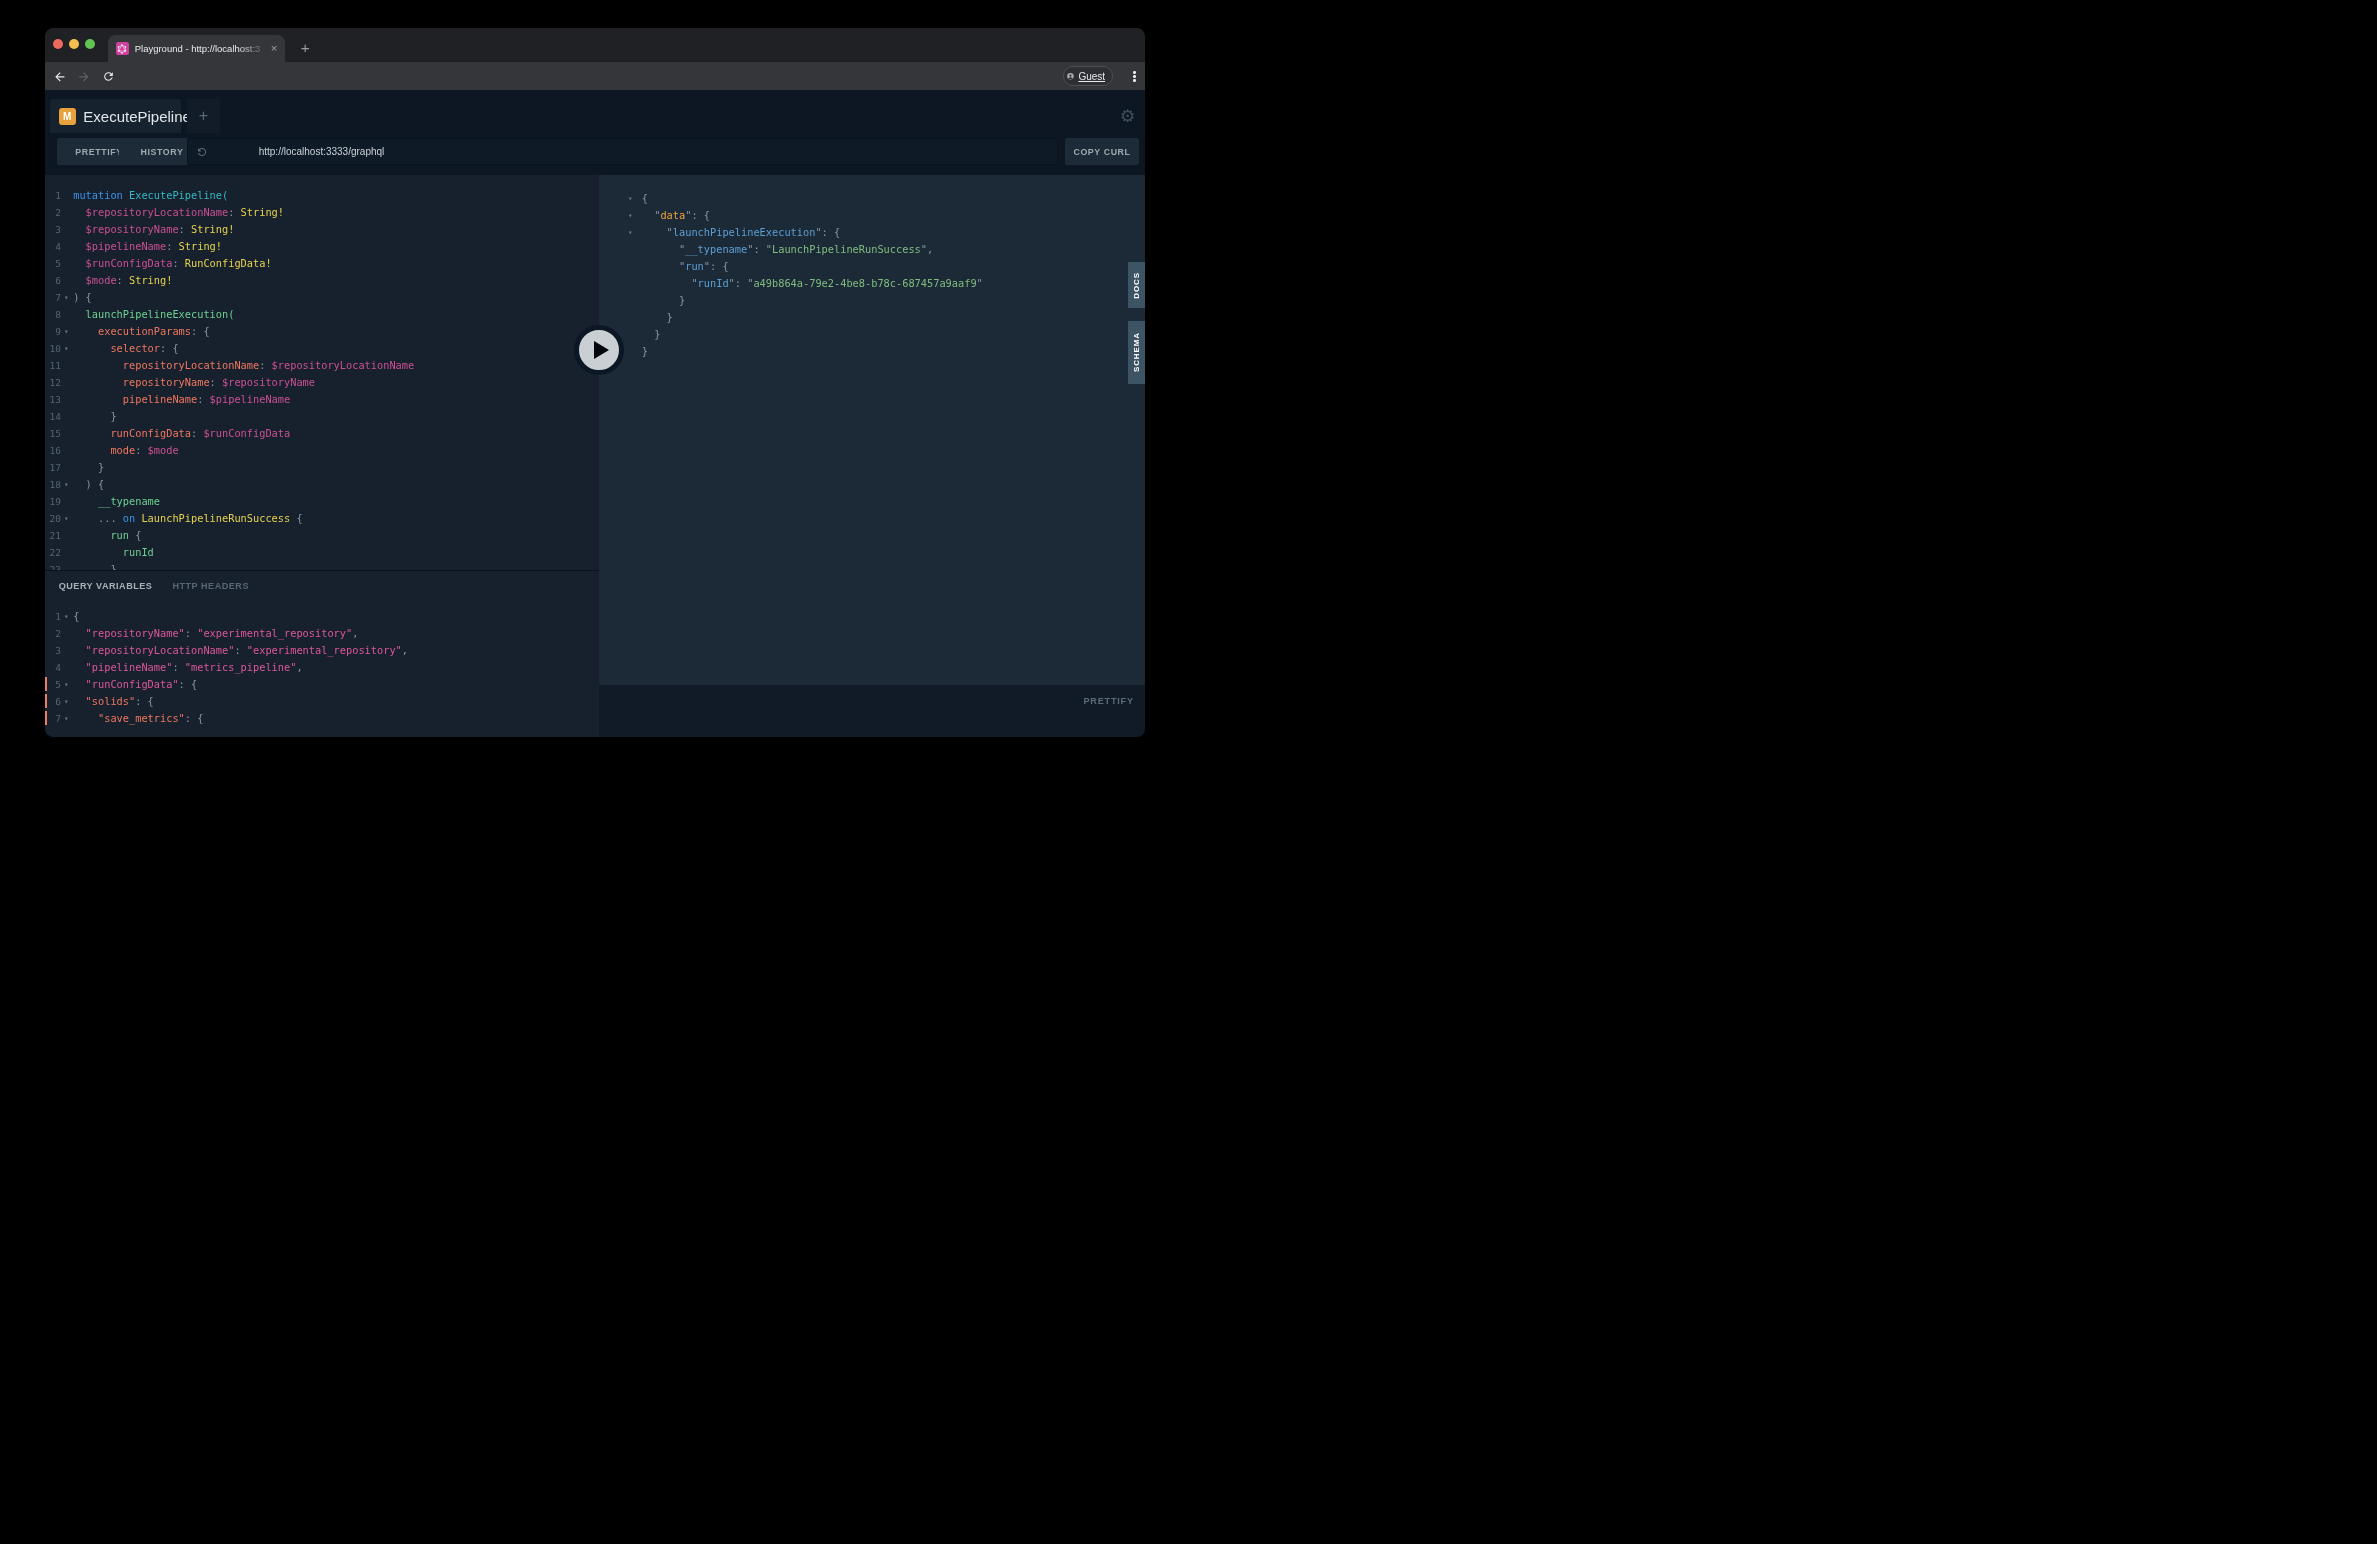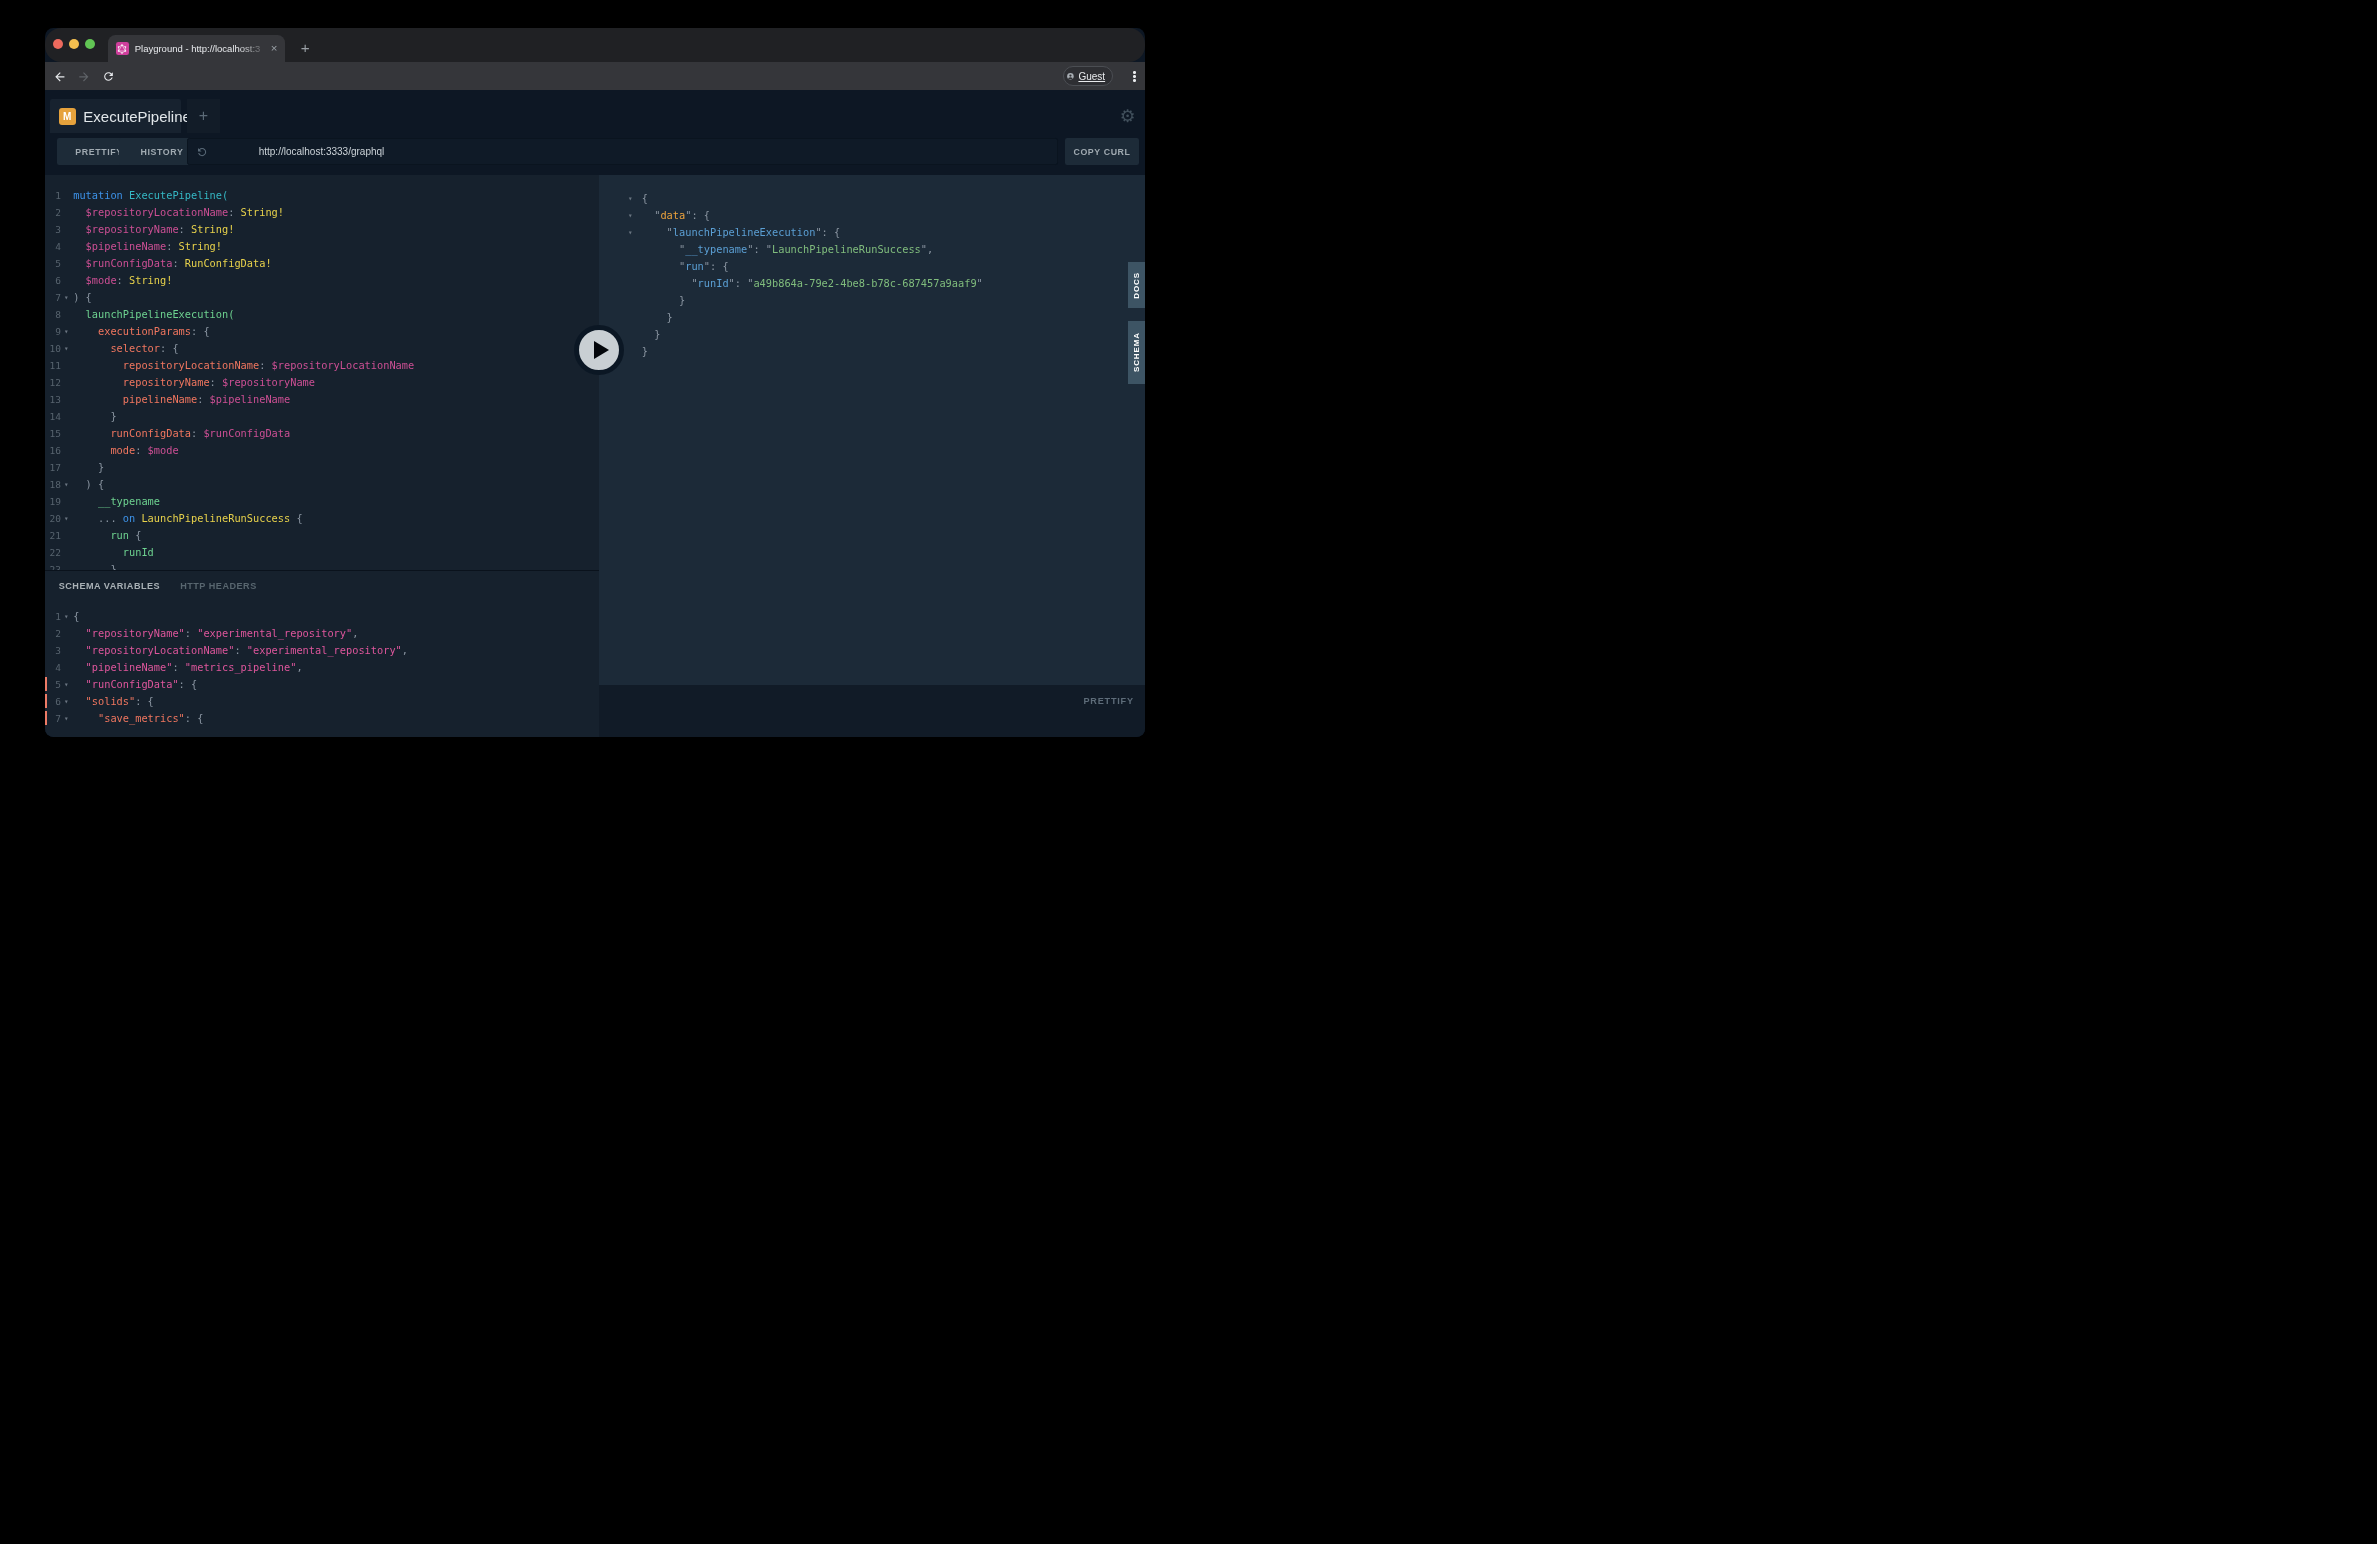--- a/index.html
+++ b/index.html
@@ -1,21 +1,21 @@
 <!DOCTYPE html>
 <html style="font-size:12.2px"><head>
 <meta charset="utf-8">
 <style>
   html,body{margin:0;padding:0;background:#000;}
   body{width:1189px;height:772px;position:relative;overflow:hidden;
        font-family:"Liberation Sans",sans-serif;-webkit-font-smoothing:antialiased;}
   .window{position:absolute;left:45px;top:28px;width:1100px;height:709px;border-radius:8.4px;
           overflow:hidden;background:#0d1724;box-shadow:0 13.7px 53px rgba(0,0,0,.75);}
   
-  .tabstrip{position:absolute;left:0;top:0;width:100%;height:34px;background:#202124;border-radius:16px;}
+  .tabstrip{position:absolute;left:0;top:0;width:100%;height:34px;background:#202124;}
   .traffic{position:absolute;top:11.4px;left:7.6px;display:flex;gap:6.1px;}
   .light{width:10px;height:10px;border-radius:50%;}
   .chrome-tab{position:absolute;left:63px;top:6.9px;width:177px;height:27.4px;background:#35363a;
               border-radius:7.6px 7.6px 0 0;display:flex;align-items:center;padding:0 7.6px;box-sizing:border-box;}
   .favicon{width:13px;height:13px;border-radius:2.3px;background:#cf3f9c;display:flex;align-items:center;justify-content:center;flex:none;}
   .chrome-tab .title{margin-left:6.1px;font-size:9.5px;color:#e8eaed;white-space:nowrap;overflow:hidden;flex:1;
        mask-image:linear-gradient(90deg,#000 78%,transparent);-webkit-mask-image:linear-gradient(90deg,#000 78%,transparent);}
   .tab-close{color:#9aa0a6;font-size:11.4px;line-height:1;margin-left:3px;cursor:default;}
   .newtab{position:absolute;left:251px;top:10.7px;width:18.3px;height:18.3px;color:#9aa0a6;font-size:15.2px;
           display:flex;align-items:center;justify-content:center;}
@@ -177,21 +177,21 @@
       </div>
       <div class="pgbtn" style="left:1020px;width:74px">COPY CURL</div>
     </div>
 
     <div class="editor-pane">
       <div class="codebox" id="query-lines"><div class="cl"><span class="ln">1</span><span class="fa"></span><span class="cd"><span class="t-kw">mutation</span><span class="t-pl"> </span><span class="t-op">ExecutePipeline(</span></span></div><div class="cl"><span class="ln">2</span><span class="fa"></span><span class="cd"><span class="t-pl">  </span><span class="t-var">$repositoryLocationName</span><span class="t-p">: </span><span class="t-ty">String!</span></span></div><div class="cl"><span class="ln">3</span><span class="fa"></span><span class="cd"><span class="t-pl">  </span><span class="t-var">$repositoryName</span><span class="t-p">: </span><span class="t-ty">String!</span></span></div><div class="cl"><span class="ln">4</span><span class="fa"></span><span class="cd"><span class="t-pl">  </span><span class="t-var">$pipelineName</span><span class="t-p">: </span><span class="t-ty">String!</span></span></div><div class="cl"><span class="ln">5</span><span class="fa"></span><span class="cd"><span class="t-pl">  </span><span class="t-var">$runConfigData</span><span class="t-p">: </span><span class="t-ty">RunConfigData!</span></span></div><div class="cl"><span class="ln">6</span><span class="fa"></span><span class="cd"><span class="t-pl">  </span><span class="t-var">$mode</span><span class="t-p">: </span><span class="t-ty">String!</span></span></div><div class="cl"><span class="ln">7</span><span class="fa">▾</span><span class="cd"><span class="t-p">) {</span></span></div><div class="cl"><span class="ln">8</span><span class="fa"></span><span class="cd"><span class="t-pl">  </span><span class="t-gr">launchPipelineExecution(</span></span></div><div class="cl"><span class="ln">9</span><span class="fa">▾</span><span class="cd"><span class="t-pl">    </span><span class="t-fl">executionParams</span><span class="t-p">: {</span></span></div><div class="cl"><span class="ln">10</span><span class="fa">▾</span><span class="cd"><span class="t-pl">      </span><span class="t-fl">selector</span><span class="t-p">: {</span></span></div><div class="cl"><span class="ln">11</span><span class="fa"></span><span class="cd"><span class="t-pl">        </span><span class="t-fl">repositoryLocationName</span><span class="t-p">: </span><span class="t-var">$repositoryLocationName</span></span></div><div class="cl"><span class="ln">12</span><span class="fa"></span><span class="cd"><span class="t-pl">        </span><span class="t-fl">repositoryName</span><span class="t-p">: </span><span class="t-var">$repositoryName</span></span></div><div class="cl"><span class="ln">13</span><span class="fa"></span><span class="cd"><span class="t-pl">        </span><span class="t-fl">pipelineName</span><span class="t-p">: </span><span class="t-var">$pipelineName</span></span></div><div class="cl"><span class="ln">14</span><span class="fa"></span><span class="cd"><span class="t-p">      }</span></span></div><div class="cl"><span class="ln">15</span><span class="fa"></span><span class="cd"><span class="t-pl">      </span><span class="t-fl">runConfigData</span><span class="t-p">: </span><span class="t-var">$runConfigData</span></span></div><div class="cl"><span class="ln">16</span><span class="fa"></span><span class="cd"><span class="t-pl">      </span><span class="t-fl">mode</span><span class="t-p">: </span><span class="t-var">$mode</span></span></div><div class="cl"><span class="ln">17</span><span class="fa"></span><span class="cd"><span class="t-p">    }</span></span></div><div class="cl"><span class="ln">18</span><span class="fa">▾</span><span class="cd"><span class="t-p">  ) {</span></span></div><div class="cl"><span class="ln">19</span><span class="fa"></span><span class="cd"><span class="t-pl">    </span><span class="t-gr">__typename</span></span></div><div class="cl"><span class="ln">20</span><span class="fa">▾</span><span class="cd"><span class="t-p">    ... </span><span class="t-kw">on</span><span class="t-pl"> </span><span class="t-ty">LaunchPipelineRunSuccess</span><span class="t-p"> {</span></span></div><div class="cl"><span class="ln">21</span><span class="fa"></span><span class="cd"><span class="t-pl">      </span><span class="t-gr">run</span><span class="t-p"> {</span></span></div><div class="cl"><span class="ln">22</span><span class="fa"></span><span class="cd"><span class="t-pl">        </span><span class="t-gr">runId</span></span></div><div class="cl"><span class="ln">23</span><span class="fa"></span><span class="cd"><span class="t-p">      }</span></span></div></div>
     </div>
 
     <div class="vars-pane">
       <div class="vars-head">
-        <span class="vh on">SCHEMA VARIABLES</span>
+        <span class="vh on">QUERY VARIABLES</span>
         <span class="vh off">HTTP HEADERS</span>
       </div>
       <div class="codebox" id="vars-lines"><div class="cl"><span class="ln">1</span><span class="fa">▾</span><span class="cd"><span class="t-p">{</span></span></div><div class="cl"><span class="ln">2</span><span class="fa"></span><span class="cd"><span class="t-pl">  </span><span class="t-pk">"repositoryName"</span><span class="t-p">: </span><span class="t-pk">"experimental_repository"</span><span class="t-p">,</span></span></div><div class="cl"><span class="ln">3</span><span class="fa"></span><span class="cd"><span class="t-pl">  </span><span class="t-pk">"repositoryLocationName"</span><span class="t-p">: </span><span class="t-pk">"experimental_repository"</span><span class="t-p">,</span></span></div><div class="cl"><span class="ln">4</span><span class="fa"></span><span class="cd"><span class="t-pl">  </span><span class="t-pk">"pipelineName"</span><span class="t-p">: </span><span class="t-pk">"metrics_pipeline"</span><span class="t-p">,</span></span></div><div class="cl"><span class="mark"></span><span class="ln">5</span><span class="fa">▾</span><span class="cd"><span class="t-pl">  </span><span class="t-pk">"runConfigData"</span><span class="t-p">: {</span></span></div><div class="cl"><span class="mark"></span><span class="ln">6</span><span class="fa">▾</span><span class="cd"><span class="t-pl">  </span><span class="t-co">"solids"</span><span class="t-p">: {</span></span></div><div class="cl"><span class="mark"></span><span class="ln">7</span><span class="fa">▾</span><span class="cd"><span class="t-pl">    </span><span class="t-co">"save_metrics"</span><span class="t-p">: {</span></span></div></div>
     </div>
 
     <div class="resp-pane">
       <div class="codebox" id="resp-lines"><div class="cl"><span class="fa">▾</span><span class="cd"><span class="t-p">{</span></span></div><div class="cl"><span class="fa">▾</span><span class="cd"><span class="t-pl">  </span><span class="t-p">"</span><span class="t-ro">data</span><span class="t-p">": {</span></span></div><div class="cl"><span class="fa">▾</span><span class="cd"><span class="t-pl">    </span><span class="t-p">"</span><span class="t-rk">launchPipelineExecution</span><span class="t-p">": {</span></span></div><div class="cl"><span class="fa"></span><span class="cd"><span class="t-pl">      </span><span class="t-p">"</span><span class="t-rk">__typename</span><span class="t-p">": </span><span class="t-p">"</span><span class="t-rs">LaunchPipelineRunSuccess</span><span class="t-p">",</span></span></div><div class="cl"><span class="fa"></span><span class="cd"><span class="t-pl">      </span><span class="t-p">"</span><span class="t-rk">run</span><span class="t-p">": {</span></span></div><div class="cl"><span class="fa"></span><span class="cd"><span class="t-pl">        </span><span class="t-p">"</span><span class="t-rk">runId</span><span class="t-p">": </span><span class="t-p">"</span><span class="t-rs">a49b864a-79e2-4be8-b78c-687457a9aaf9</span><span class="t-p">"</span></span></div><div class="cl"><span class="fa"></span><span class="cd"><span class="t-p">      }</span></span></div><div class="cl"><span class="fa"></span><span class="cd"><span class="t-p">    }</span></span></div><div class="cl"><span class="fa"></span><span class="cd"><span class="t-p">  }</span></span></div><div class="cl"><span class="fa"></span><span class="cd"><span class="t-p">}</span></span></div></div>
     </div>
     <div class="play">
         <span class="tri"></span>

